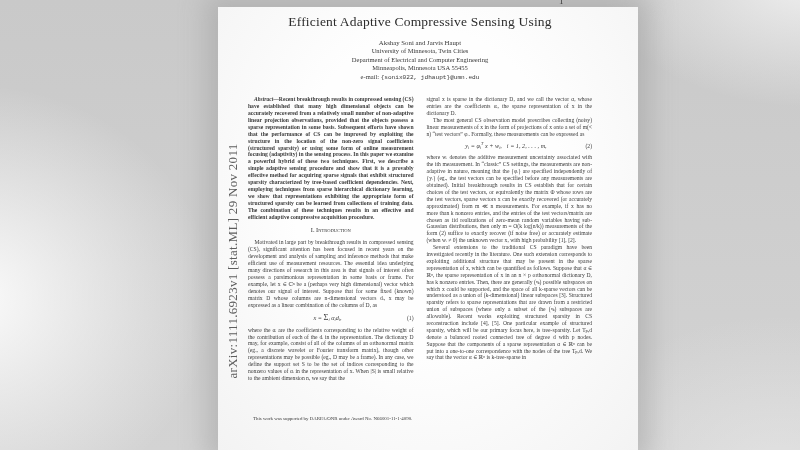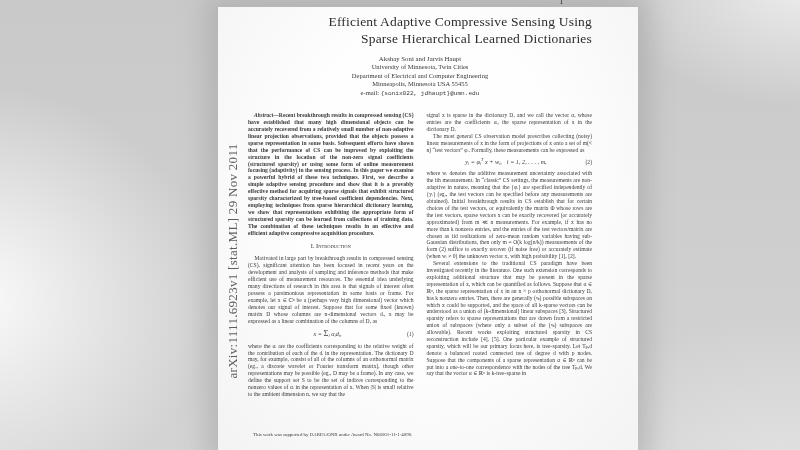--- a/index.html
+++ b/index.html
@@ -12,21 +12,21 @@
       radial-gradient(ellipse 300px 220px at 780px 480px, rgba(238,238,238,0.55), rgba(238,238,238,0) 75%),
       linear-gradient(180deg, #c9c9c9, #d3d3d3);
   }
   .page {
     position: absolute; left: 218px; top: 7px; width: 420px; height: 443px;
     background: radial-gradient(ellipse at 50% 42%, #fefefe 45%, #f3f3f3 100%);
     box-shadow: 0 0 24px 12px rgba(150,150,150,0.45);
     z-index: 1;
   }
   .content { padding: 7px 46px 0 30px; }
-  .title { text-align: right; font-size: 13.5px; line-height: 16.5px; color: #2c2c2c; letter-spacing: 0.2px; }
+  .title { text-align: center; font-size: 13.5px; line-height: 16.5px; color: #2c2c2c; letter-spacing: 0.2px; }
   .scale-half { transform: scale(0.5); transform-origin: 0 0; width: 688px; }
   .authors-outer { height: 45px; margin-top: 7px; overflow: visible; }
   .authors { text-align: center; font-size: 13px; line-height: 17px; color: #383838; }
   .auth-name { font-size: 13.6px; }
   .mono { font-family: "Liberation Mono", "DejaVu Sans Mono", monospace; font-size: 12.2px; }
   .columns-outer { height: 331px; overflow: hidden; margin-top: 13px; }
   .columns { display: flex; gap: 26px; height: 662px; }
   .col { flex: 1; min-width: 0; }
   .col-left { position: relative; }
   p.body {
@@ -58,21 +58,20 @@
   .pagenum { position: absolute; left: 559px; top: -4px; font-size: 9px; color: #3a3a3a; z-index: 3; }
 </style>
 </head>
 <body>
 
 <div class="page">
   <div class="content">
 
     <div class="title">
       <div>Efficient Adaptive Compressive Sensing Using</div>
-      <div>Sparse Hierarchical Learned Dictionaries</div>
     </div>
 
     <div class="authors-outer">
       <div class="authors scale-half">
         <div class="auth-name">Akshay Soni and Jarvis Haupt</div>
         <div>University of Minnesota, Twin Cities</div>
         <div>Department of Electrical and Computer Engineering</div>
         <div>Minneapolis, Minnesota USA 55455</div>
         <div><span>e-mail: </span><span class="mono">{sonix022, jdhaupt}@umn.edu</span></div>
       </div>

